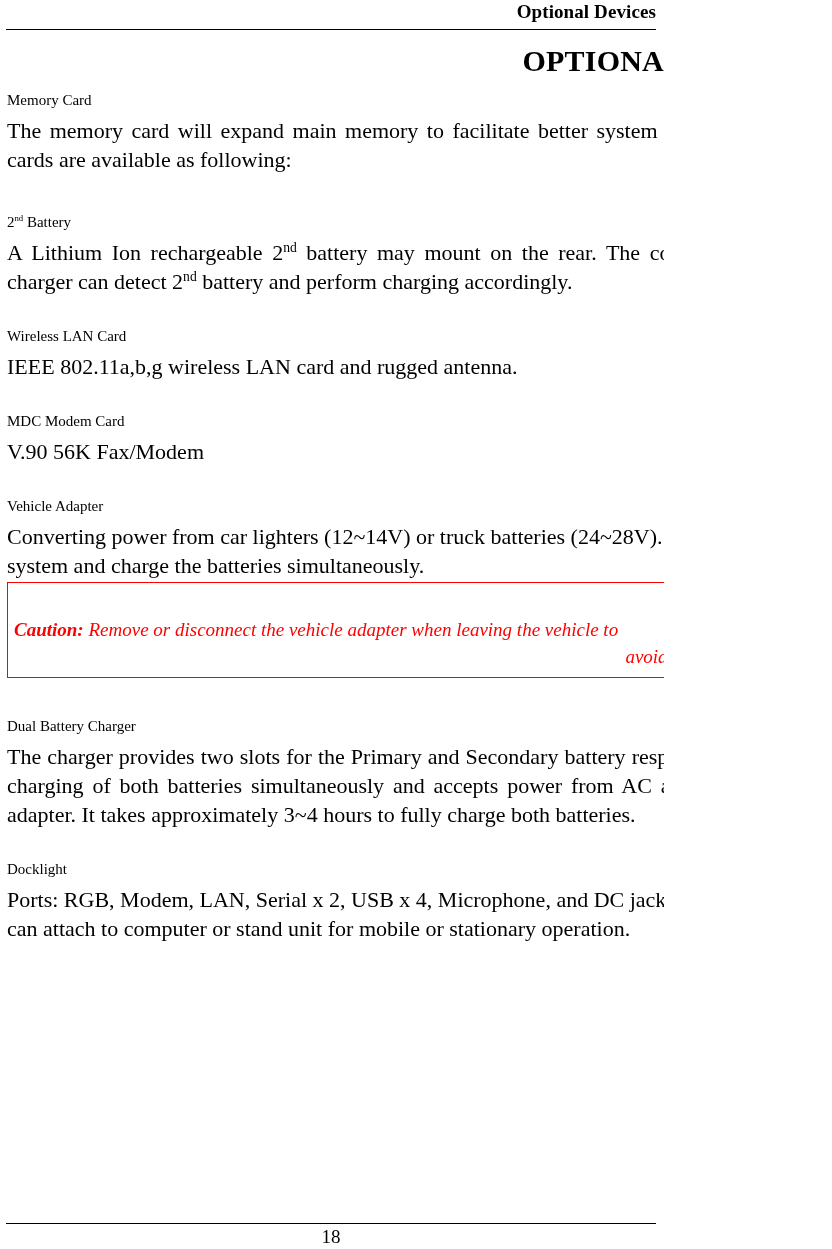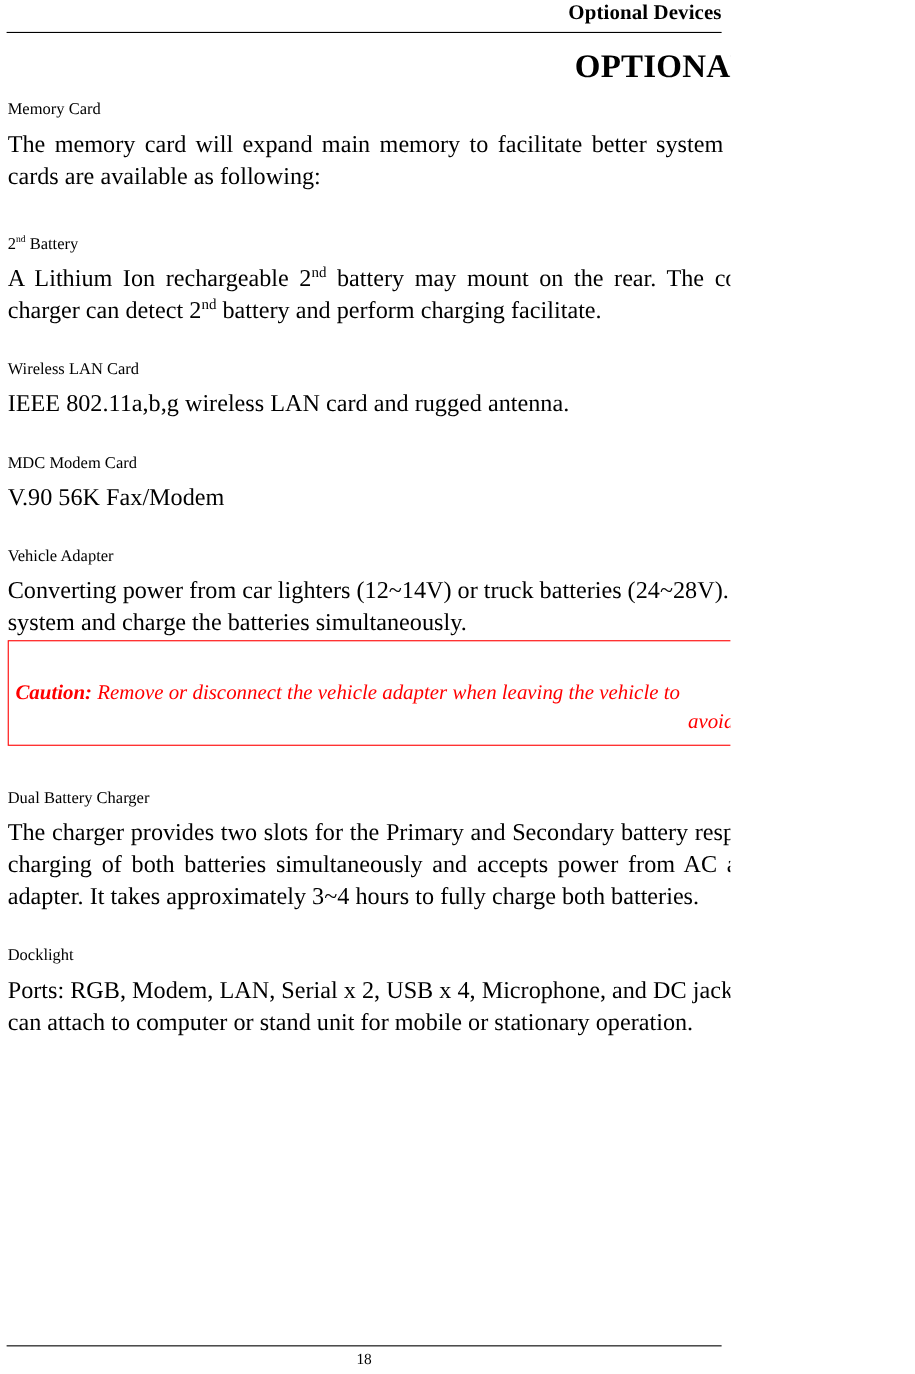--- a/index.html
+++ b/index.html
@@ -123,21 +123,21 @@
     right: 0;
     top: 28px;
     border-top: 1.4px solid #000000;
   }
   .footer-page {
     position: absolute;
     top: 31px;
     left: 0;
     right: 0;
     text-align: center;
-    font-size: 14px;
+    font-size: 19px;
     line-height: 22px;
   }
 </style>
 </head>
 <body>
 
 <div class="page">
 
   <div class="header">
     <div class="header-title">Optional Devices</div>
@@ -151,21 +151,21 @@
     <h2 class="sec">
       <span>Memory Card</span>
     </h2>
     <p class="body">The memory card will expand main memory to facilitate better system performance. The cards are available as following:</p>
 
     <div class="gap-lg"></div>
 
     <h2 class="sec">
       <span>2</span><sup>nd</sup><span> Battery</span>
     </h2>
-    <p class="body"><span>A Lithium Ion rechargeable 2</span><sup>nd</sup><span> battery may mount on the rear. The computer’s internal charger can detect 2</span><sup>nd</sup><span> battery and perform charging facilitate.</span></p>
+    <p class="body"><span>A Lithium Ion rechargeable 2</span><sup>nd</sup><span> battery may mount on the rear. The computer’s internal charger can detect 2</span><sup>nd</sup><span> battery and perform charging accordingly.</span></p>
 
     <div class="gap-md"></div>
 
     <h2 class="sec">
       <span>Wireless LAN Card</span>
     </h2>
     <p class="body nojust">IEEE 802.11a,b,g wireless LAN card and rugged antenna.</p>
 
     <div class="gap-md"></div>
 

